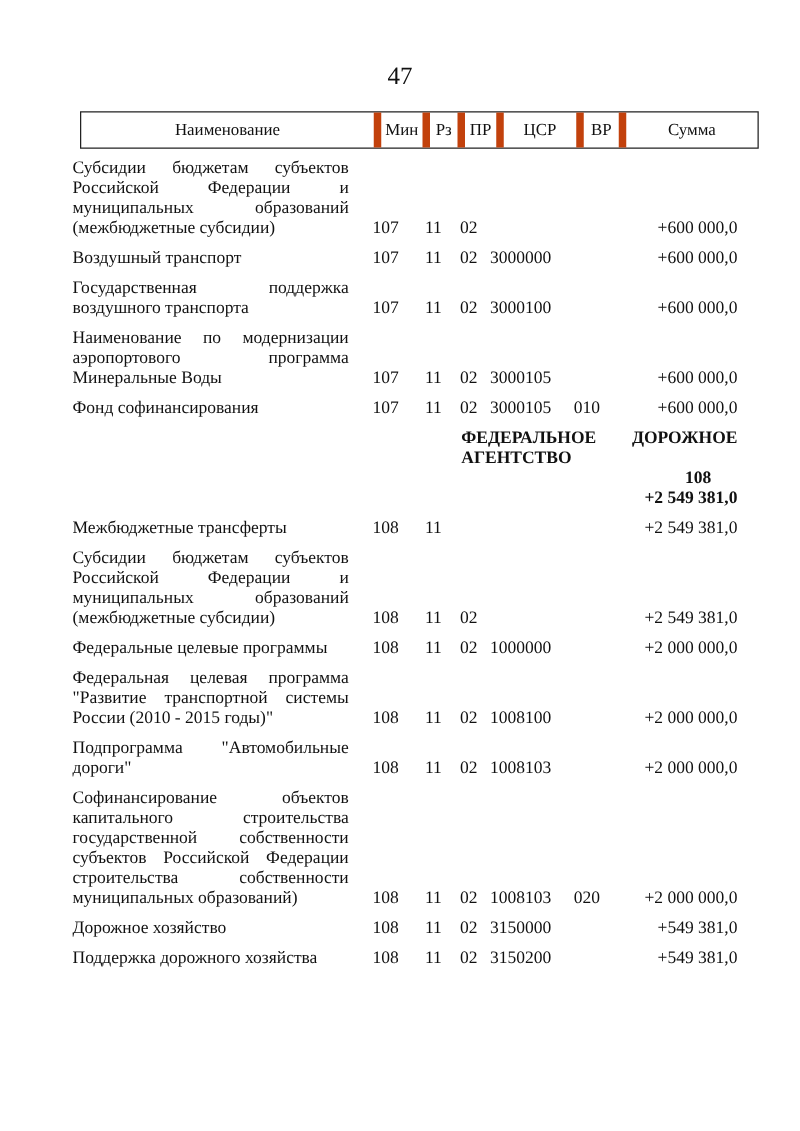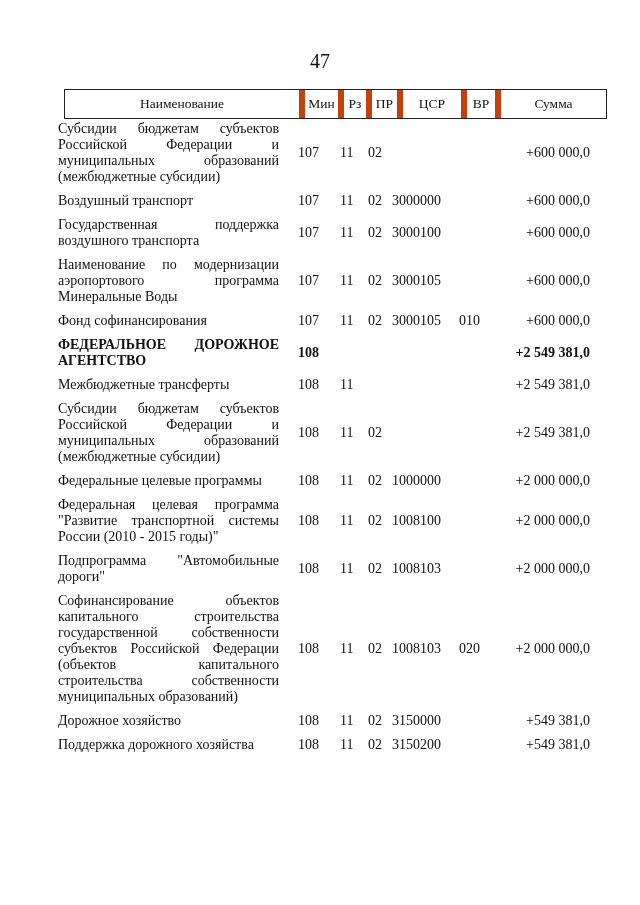--- a/index.html
+++ b/index.html
@@ -12,32 +12,32 @@
   .header-table .hc:first-child { border-left: none; }
   .c-name { width: 234px; }
   .c-min { width: 39px; }
   .c-rz { width: 28px; }
   .c-pr { width: 31px; }
   .c-csr { width: 64px; }
   .c-vr { width: 34px; }
   .c-sum { flex: 1; }
 
   .rows { position: absolute; top: 121px; left: 58px; width: 532px; font-size: 14px; line-height: 16px; }
-  .row { display: flex; align-items: center; margin-bottom: 8px; }
+  .row { display: flex; align-items: flex-end; margin-bottom: 8px; margin-top: 6px; }
   .row .name { width: 221px; text-align: justify; text-align-last: left; }
   .row .name span.line { display: block; text-align: justify; text-align-last: justify; }
   .row .name span.line.last { text-align-last: left; }
   .row .v { white-space: nowrap; }
   .row .min { width: 42px; margin-left: 19px; }
   .row .rz { width: 28px; }
   .row .pr { width: 24px; }
   .row .csr { width: 67px; }
   .row .vr { width: 30px; }
   .row .sum { flex: 1; text-align: right; }
-  .bold { font-weight: bold; }
+  .bold { font-weight: bold; flex-direction: column; }
 </style>
 </head>
 <body>
 
 <div class="page-number">47</div>
 
 <div class="header-table">
   <div class="hc c-name">Наименование</div>
   <div class="hc c-min">Мин</div>
   <div class="hc c-rz">Рз</div>
@@ -181,21 +181,20 @@
       <div class="v csr">1008103</div>
       <div class="v vr"></div>
       <div class="v sum">+2 000 000,0</div>
     </div>
     <div class="row">
       <div class="name">
         <span class="line">Софинансирование объектов</span>
         <span class="line">капитального строительства</span>
         <span class="line">государственной собственности</span>
         <span class="line">субъектов Российской Федерации</span>
-        <span class="line">(объектов капитального</span>
         <span class="line">строительства собственности</span>
         <span class="line last">муниципальных образований)</span>
       </div>
       <div class="v min">108</div>
       <div class="v rz">11</div>
       <div class="v pr">02</div>
       <div class="v csr">1008103</div>
       <div class="v vr">020</div>
       <div class="v sum">+2 000 000,0</div>
     </div>

